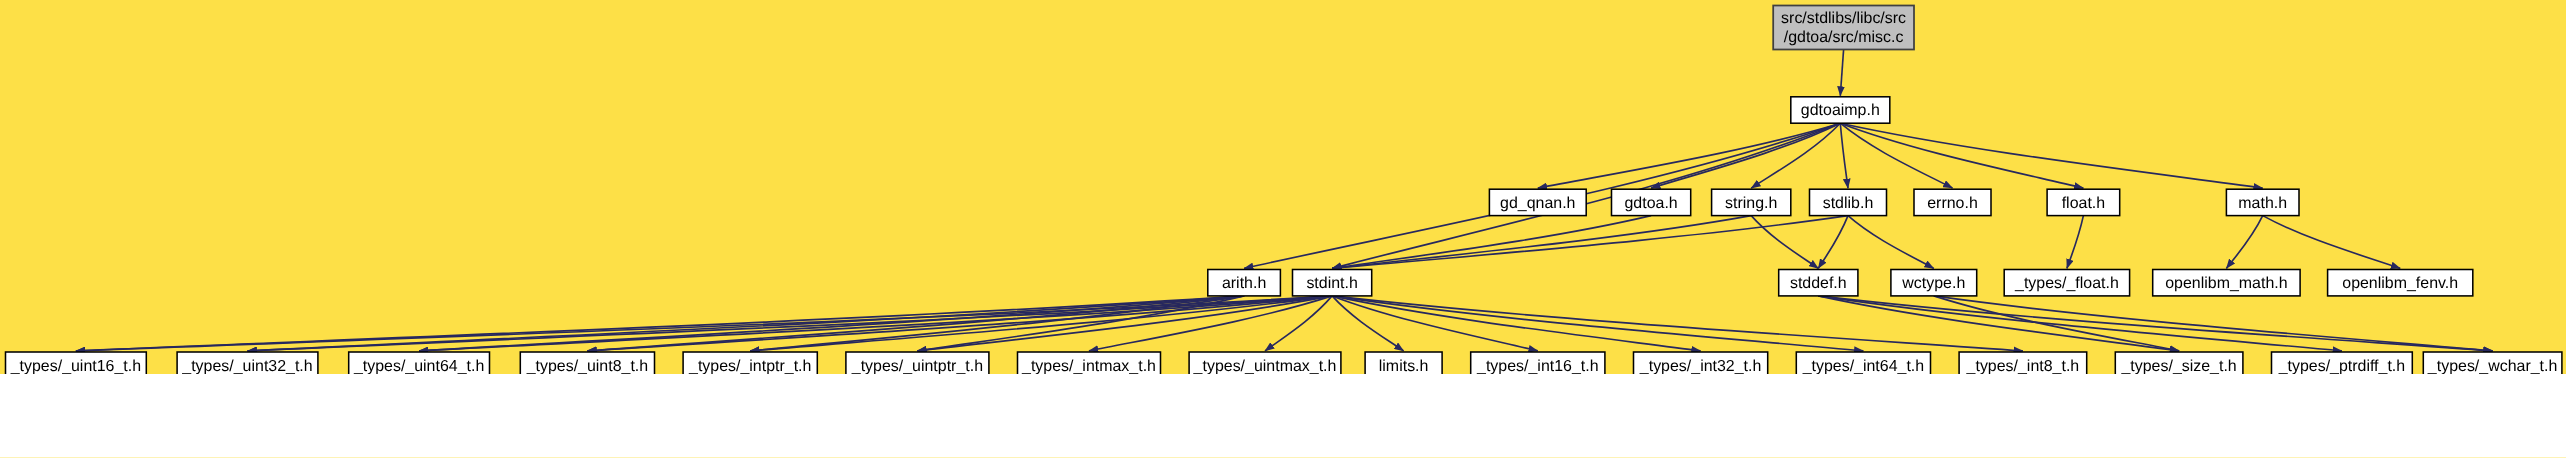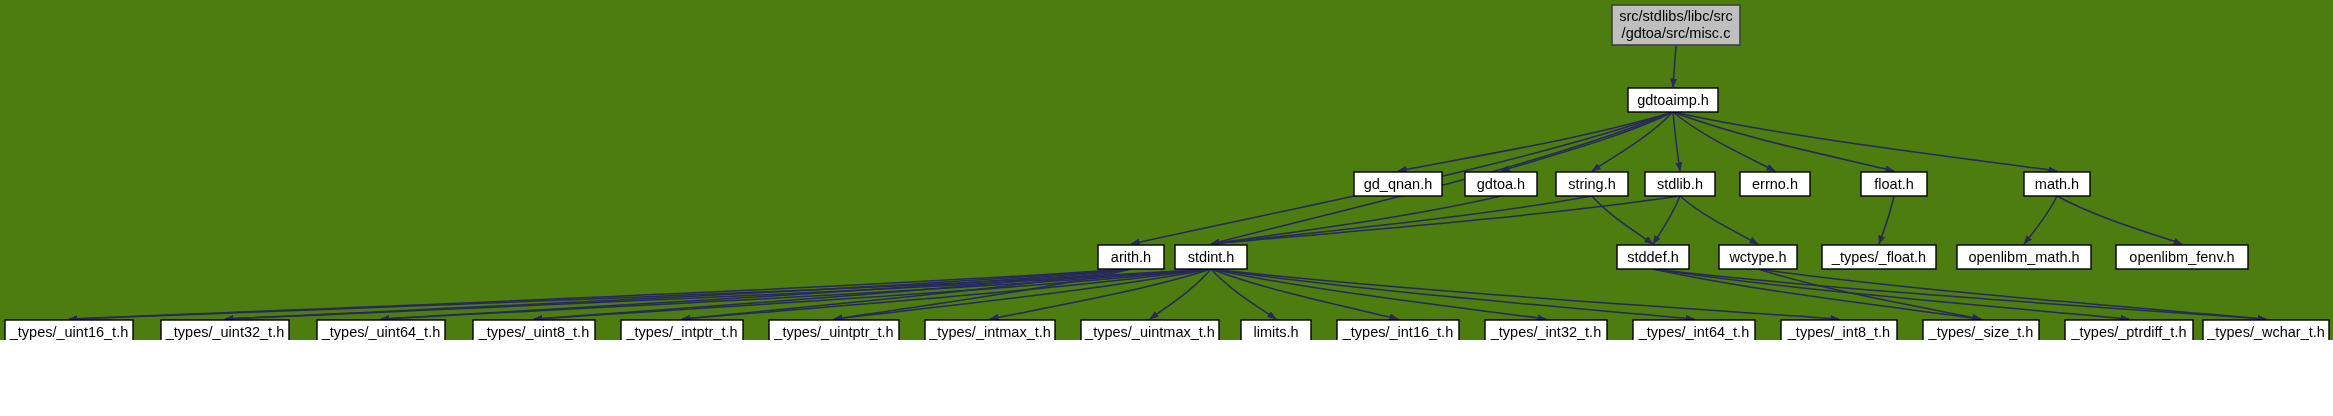--- a/index.html
+++ b/index.html
@@ -7,21 +7,21 @@
     padding: 0;
     background: #ffffff;
   }
   body {
     font-family: "Liberation Sans", sans-serif;
   }
   #graph-wrap {
     position: relative;
     width: 2333px;
     height: 340px;
-    background: #4d7c0f;
+    background: #fde047;
     overflow: hidden;
   }
   svg#depgraph {
     display: block;
     width: 2333px;
     height: 416px;
   }
   .node-box {
     fill: #ffffff;
     stroke: #000000;

